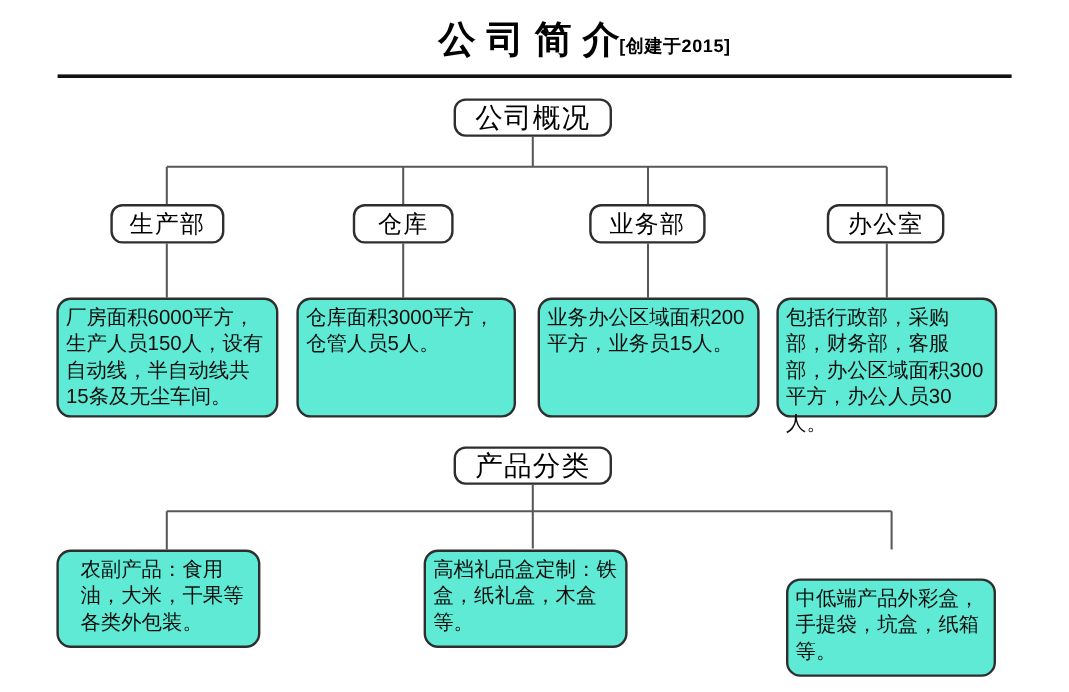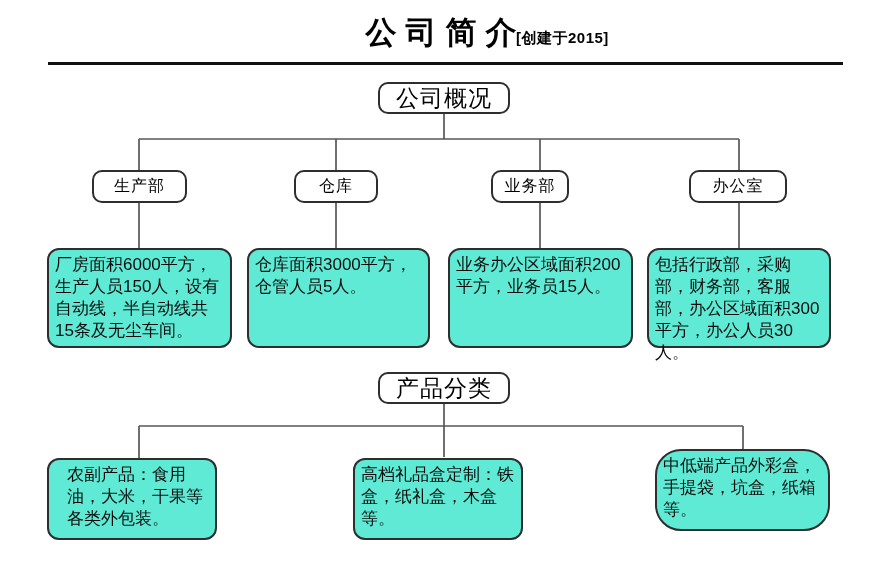--- a/index.html
+++ b/index.html
@@ -34,45 +34,45 @@
   .connectors { left: 0; top: 0; width: 891px; height: 577px; pointer-events: none; }
   .connectors line { stroke: #575757; stroke-width: 1.7; }
 
   
   .node {
     border: 2px solid #2e2e2e; border-radius: 10px; background: #ffffff;
     display: flex; align-items: center; justify-content: center;
     color: #000000; white-space: nowrap;
   }
   .root-node   { font-size: 23px; letter-spacing: 1px; }
-  .branch-node { font-size: 16px; letter-spacing: 1px; }
+  .branch-node { font-size: 20px; letter-spacing: 1px; }
 
   .descbox {
     border: 2px solid #2e2e2e; border-radius: 12px; background: #5eead4;
     font-size: 17px; line-height: 22px; padding: 4px 6px;
     color: #0d0d0d; text-align: left;
     word-break: break-word;
   }
 
   
   .n-overview   { left: 378px; top: 82px;  width: 132px; height: 32px; }
   .n-prod       { left: 92px;  top: 170px; width: 95px;  height: 33px; }
   .n-ware       { left: 294px; top: 170px; width: 84px;  height: 33px; }
-  .n-sales      { left: 491px; top: 170px; width: 78px;  height: 33px; }
+  .n-sales      { left: 491px; top: 170px; width: 97px;  height: 33px; }
   .n-office     { left: 689px; top: 170px; width: 98px;  height: 33px; }
   .d-prod   { left: 47px;  top: 248px; width: 185px; height: 100px; }
   .d-ware   { left: 247px; top: 248px; width: 183px; height: 100px; }
   .d-sales  { left: 448px; top: 248px; width: 185px; height: 100px; }
   .d-office { left: 647px; top: 248px; width: 184px; height: 100px; }
 
   
   .n-categories { left: 378px; top: 372px; width: 132px; height: 32px; }
   .p-agri   { left: 47px;  top: 458px; width: 170px; height: 82px; padding-left: 18px; }
   .p-gift   { left: 353px; top: 458px; width: 170px; height: 82px; }
-  .p-low    { left: 655px; top: 449px; width: 175px; height: 82px; border-radius: 26px; }
+  .p-low    { left: 655px; top: 482px; width: 175px; height: 82px; }
 </style>
 </head>
 <body>
 
 <div class="abs title-wrap">
   <h1 class="main-title">公司简介</h1>
   <span class="founded-note">[创建于2015]</span>
 </div>
 <div class="abs title-divider"></div>
 

